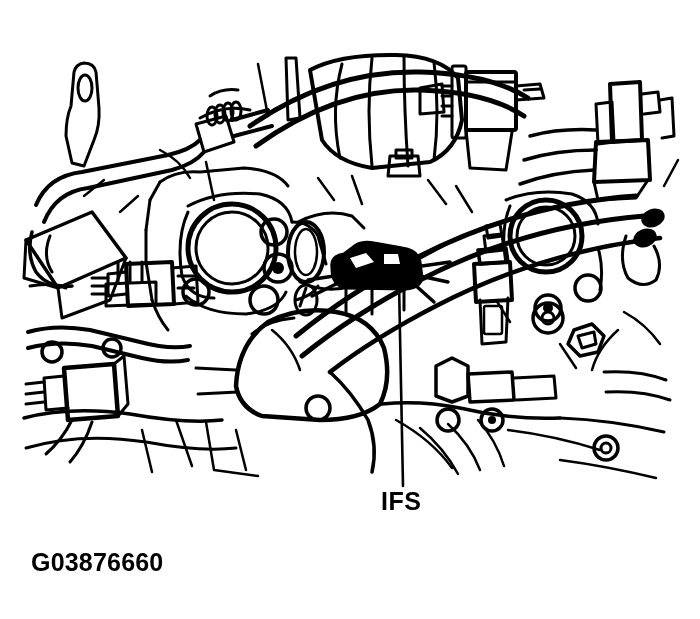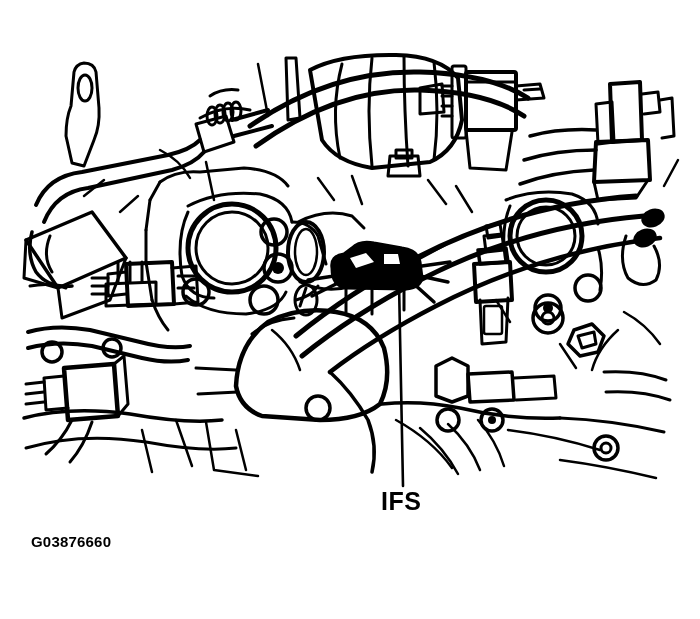--- a/index.html
+++ b/index.html
@@ -38,22 +38,22 @@
     font-size: 25px;
     font-weight: bold;
     letter-spacing: 0.5px;
     color: #000000;
     line-height: 1;
     white-space: nowrap;
   }
   .figure-id {
     position: absolute;
     left: 31px;
-    top: 534px;
-    font-size: 15px;
+    top: 550px;
+    font-size: 25px;
     font-weight: bold;
     letter-spacing: 0.2px;
     color: #000000;
     line-height: 1;
     white-space: nowrap;
   }
 </style>
 </head>
 <body>
 

